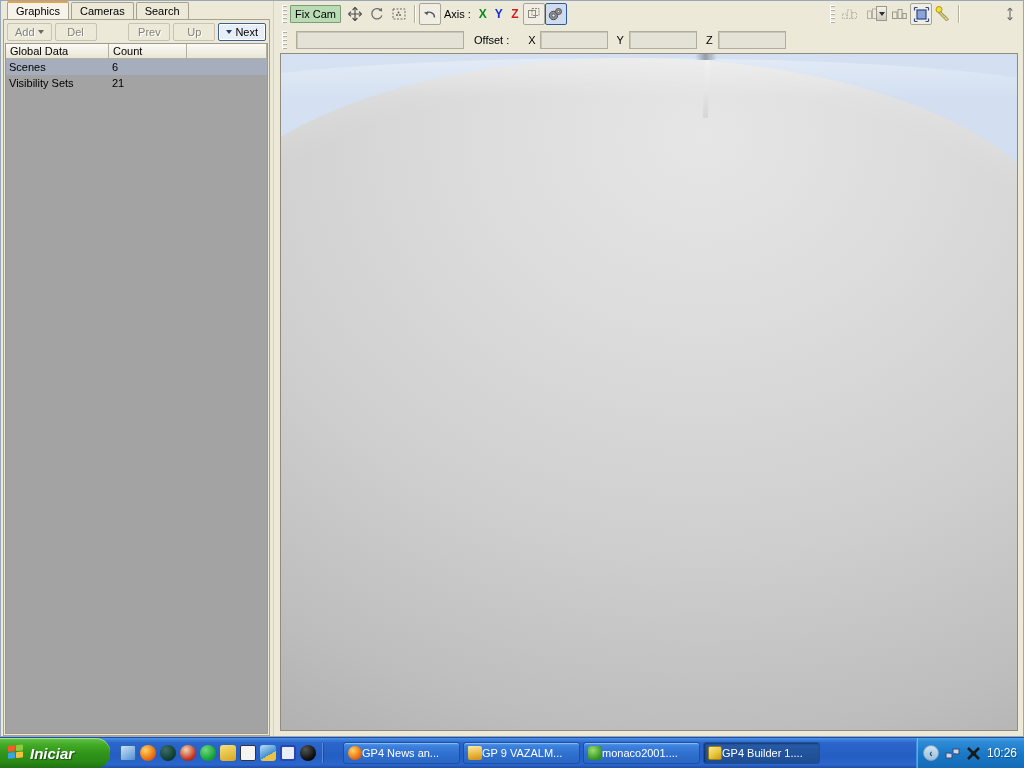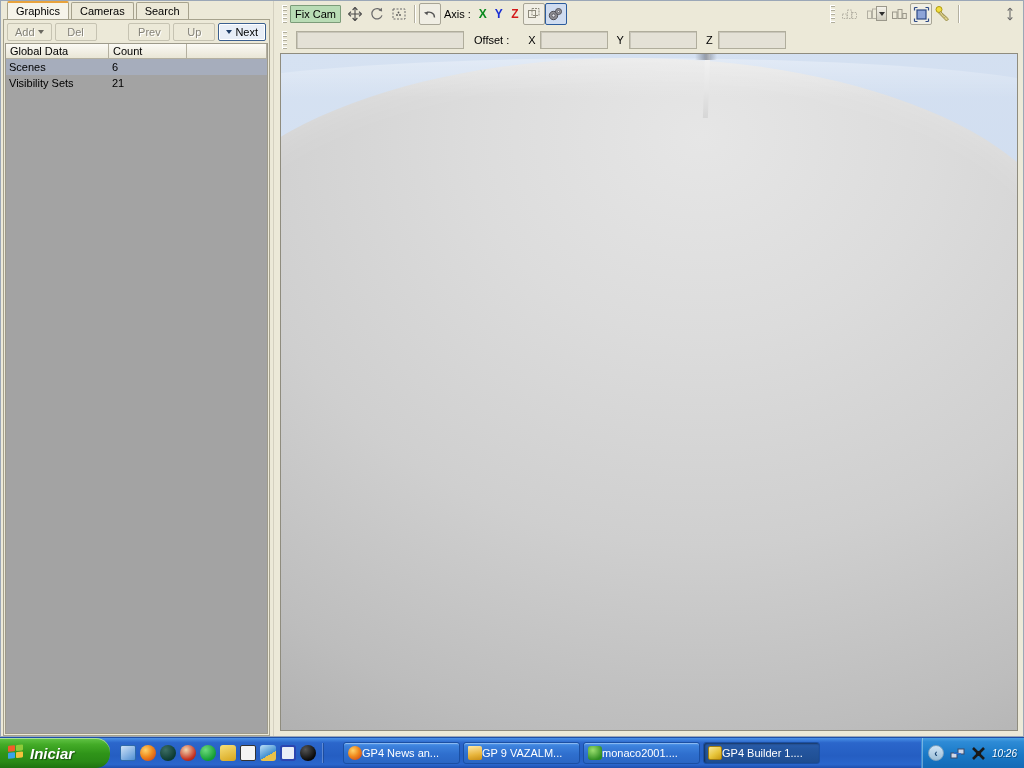--- a/index.html
+++ b/index.html
@@ -305,21 +305,21 @@
     box-shadow:inset 1px 0 0 rgba(255,255,255,.35);
   }
   #tray-chevron {
     width:16px; height:16px; border-radius:50%;
     background:linear-gradient(180deg,#cfe4f5,#9dbfd8);
     border:1px solid #7fa3c0;
     display:flex; align-items:center; justify-content:center;
     font-size:10px; color:#14406e; font-weight:bold;
   }
   .tray-ico { width:15px; height:15px; }
-  #clock { font-size:10px; color:#fff; text-shadow:1px 1px 0 rgba(0,0,0,.35);font-style:italic; }
+  #clock { font-size:12px; color:#fff; text-shadow:1px 1px 0 rgba(0,0,0,.35); }
 
   svg { display:block; }
 </style>
 </head>
 <body>
 
 <div id="app-window">
 
 
 

